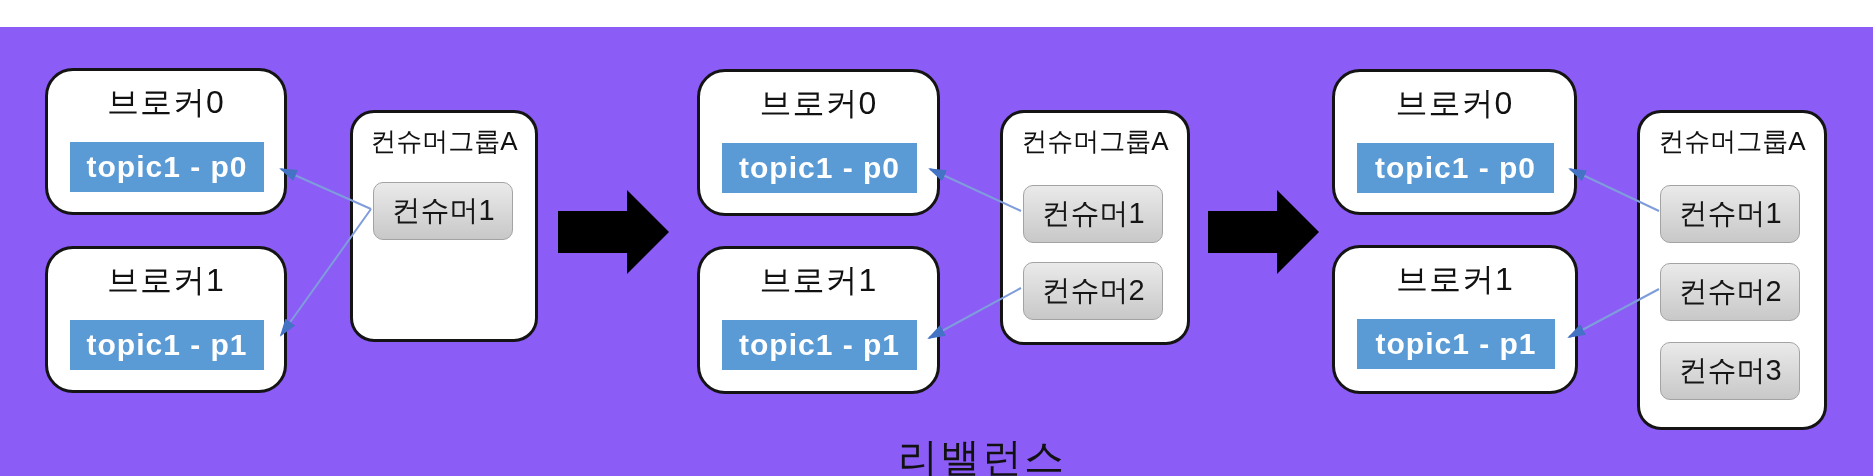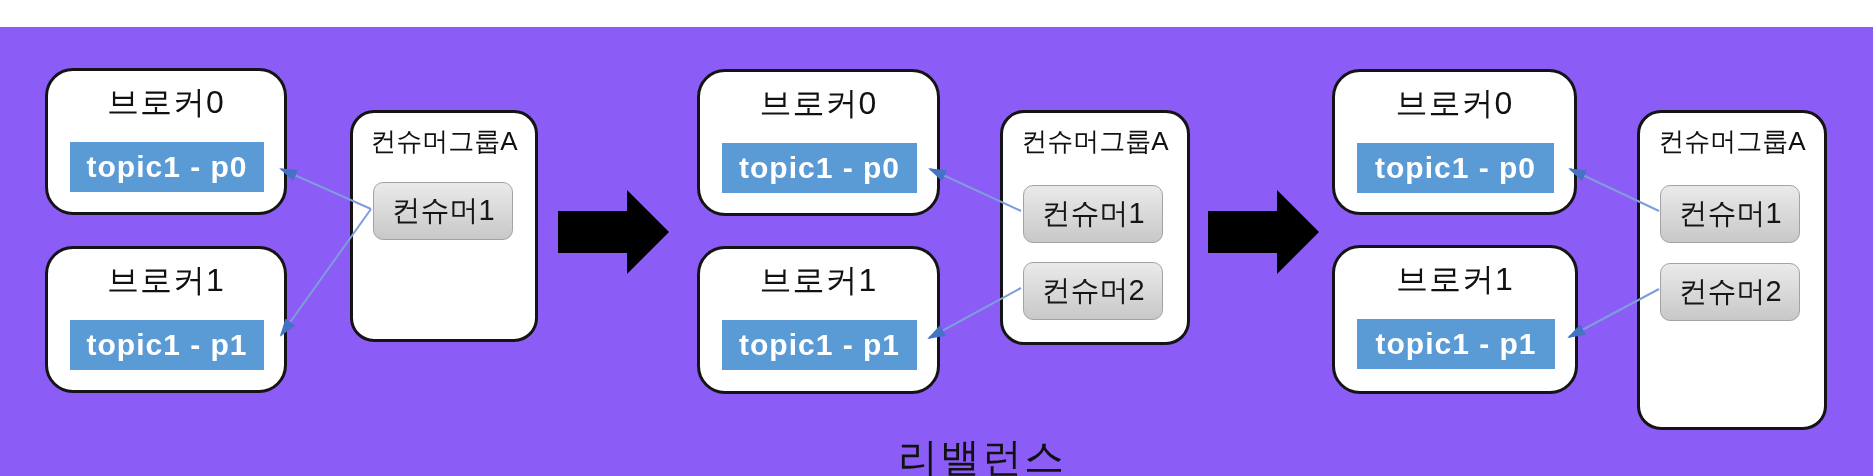--- a/index.html
+++ b/index.html
@@ -98,20 +98,21 @@
     <div class="partition">topic1 - p0</div>
   </div>
   <div class="box broker p3b1">
     <div class="broker-title">브로커1</div>
     <div class="partition">topic1 - p1</div>
   </div>
   <div class="box group p3g">
     <div class="group-label">컨슈머그룹A</div>
     <div class="consumer c-top-2">컨슈머1</div>
     <div class="consumer c-top-4">컨슈머2</div>
+    <div class="consumer c-top-5">컨슈머3</div>
   </div>
 
   <div class="caption">리밸런스</div>
 
   <svg class="overlay" width="1873" height="476" viewBox="0 0 1873 476">
     <defs>
       <marker id="ah" markerUnits="userSpaceOnUse" markerWidth="20" markerHeight="16" refX="16" refY="7" orient="auto">
         <path d="M0,1 L18,7 L0,13 Z" style="fill:var(--connector-head,#4472C4)"></path>
       </marker>
     </defs>

